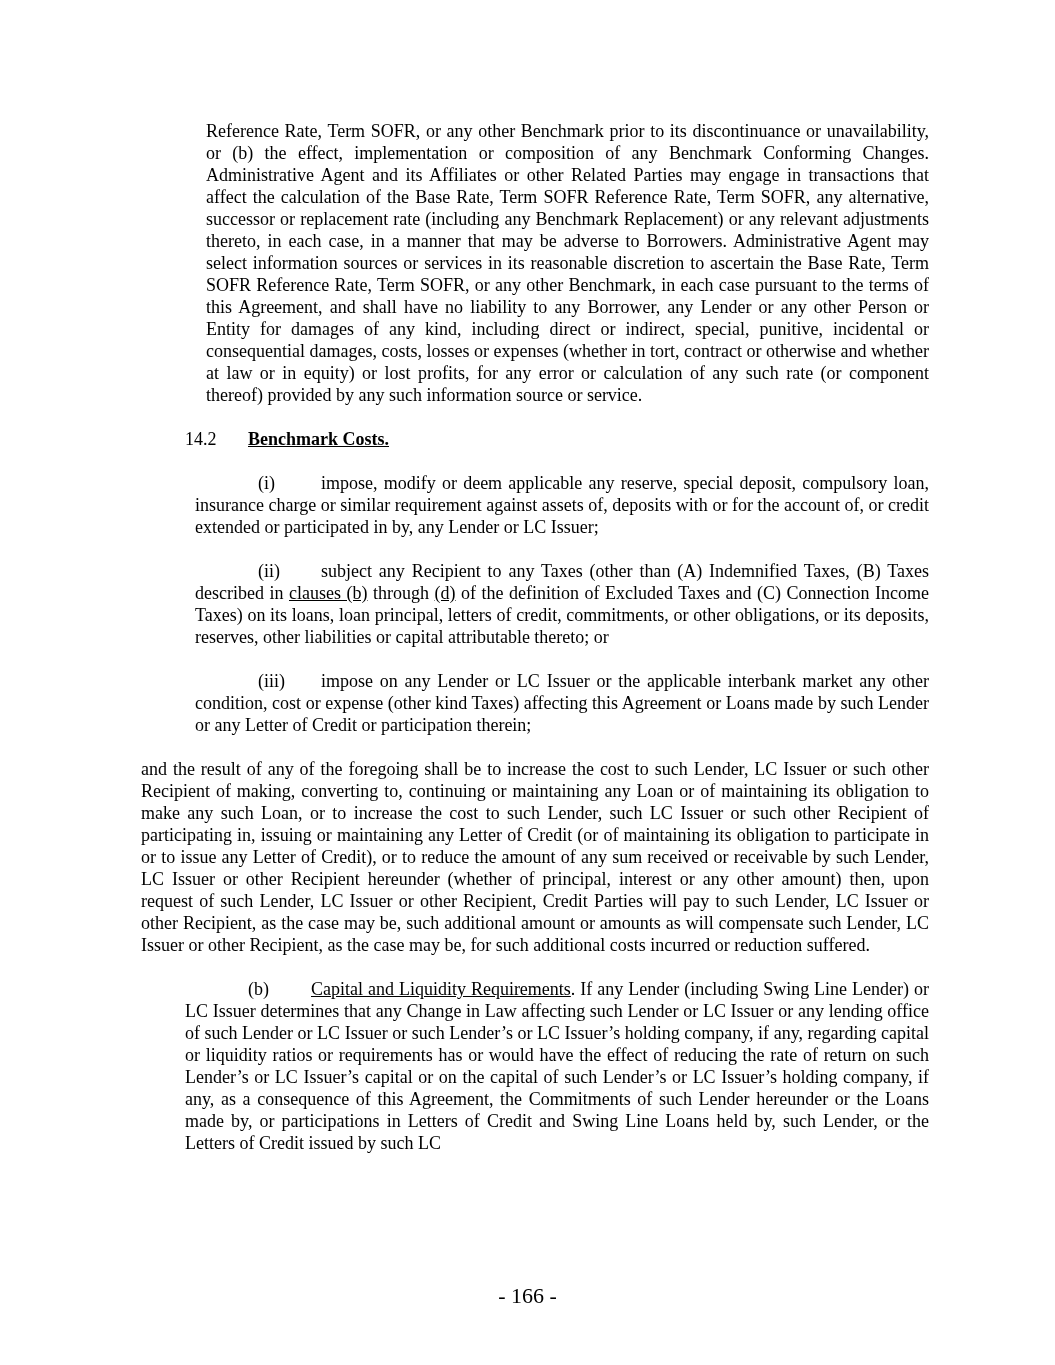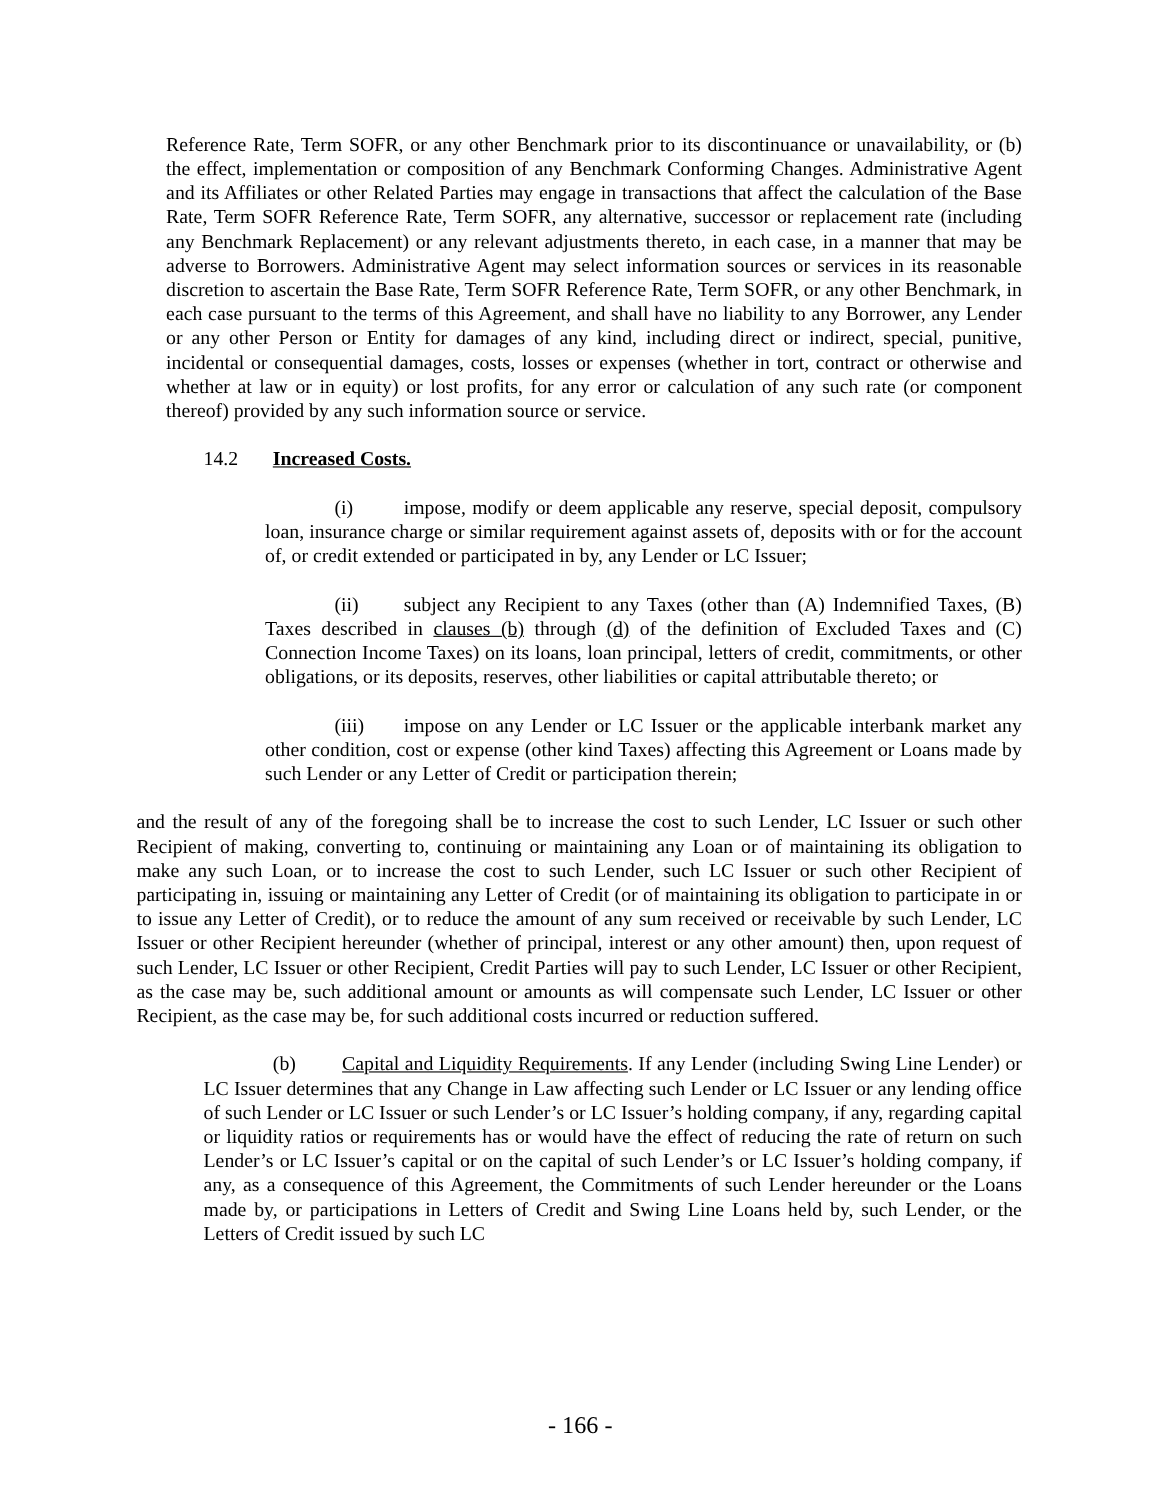--- a/index.html
+++ b/index.html
@@ -19,25 +19,25 @@
     overflow: hidden;
     box-sizing: border-box;
     padding: 120px 126px 0 123px;
   }
   .doc-body p {
     margin: 0 0 22px 0;
     text-align: justify;
     text-justify: inter-word;
   }
   
-  p.indent1  { margin-left: 28px; }                      
+  p.indent1  { margin-left: 83px; }                      
   p.heading  { margin-left: 62px; text-align: left; }    
   p.clauseA  { margin-left: 62px;  text-indent: 63px; }  
-  p.clauseI  { margin-left: 118px; text-indent: 63px; }  
-  p.flush    { margin-left: 1px; }                         
+  p.clauseI  { margin-left: 72px; text-indent: 63px; }  
+  p.flush    { margin-left: 18px; }                         
   .label {
     display: inline-block;
     width: 63px;
     text-indent: 0;
     font-family: Liberation Serif, serif;
   }
   .u { text-decoration: underline; }
   .b { font-weight: bold; }
   .page-footer {
     position: absolute;
@@ -47,21 +47,21 @@
     text-align: center;
     font-size: 22px;
   }
 </style>
 </head>
 <body>
 
 <div class="page">
   <div class="doc-body">
       <p class="indent1"><span>Reference Rate, Term SOFR, or any other Benchmark prior to its discontinuance or unavailability, or (b) the effect, implementation or composition of any Benchmark Conforming Changes. Administrative Agent and its Affiliates or other Related Parties may engage in transactions that affect the calculation of the Base Rate, Term SOFR Reference Rate, Term SOFR, any alternative, successor or replacement rate (including any Benchmark Replacement) or any relevant adjustments thereto, in each case, in a manner that may be adverse to Borrowers. Administrative Agent may select information sources or services in its reasonable discretion to ascertain the Base Rate, Term SOFR Reference Rate, Term SOFR, or any other Benchmark, in each case pursuant to the terms of this Agreement, and shall have no liability to any Borrower, any Lender or any other Person or Entity for damages of any kind, including direct or indirect, special, punitive, incidental or consequential damages, costs, losses or expenses (whether in tort, contract or otherwise and whether at law or in equity) or lost profits, for any error or calculation of any such rate (or component thereof) provided by any such information source or service.</span></p>
-      <p class="heading"><span class="label">14.2</span><span class="u b">Increased Costs.</span></p>
+      <p class="heading"><span class="label">14.2</span><span class="u b">Benchmark Costs.</span></p>
       <p class="clauseI"><span class="label">(i)</span><span>impose, modify or deem applicable any reserve, special deposit, compulsory loan, insurance charge or similar requirement against assets of, deposits with or for the account of, or credit extended or participated in by, any Lender or LC Issuer;</span></p>
       <p class="clauseI"><span class="label">(ii)</span><span>subject any Recipient to any Taxes (other than (A) Indemnified Taxes, (B) Taxes described in </span><span class="u">clauses (b)</span><span> through </span><span class="u">(d)</span><span> of the definition of Excluded Taxes and (C) Connection Income Taxes) on its loans, loan principal, letters of credit, commitments, or other obligations, or its deposits, reserves, other liabilities or capital attributable thereto; or</span></p>
       <p class="clauseI"><span class="label">(iii)</span><span>impose on any Lender or LC Issuer or the applicable interbank market any other condition, cost or expense (other kind Taxes) affecting this Agreement or Loans made by such Lender or any Letter of Credit or participation therein;</span></p>
       <p class="flush"><span>and the result of any of the foregoing shall be to increase the cost to such Lender, LC Issuer or such other Recipient of making, converting to, continuing or maintaining any Loan or of maintaining its obligation to make any such Loan, or to increase the cost to such Lender, such LC Issuer or such other Recipient of participating in, issuing or maintaining any Letter of Credit (or of maintaining its obligation to participate in or to issue any Letter of Credit), or to reduce the amount of any sum received or receivable by such Lender, LC Issuer or other Recipient hereunder (whether of principal, interest or any other amount) then, upon request of such Lender, LC Issuer or other Recipient, Credit Parties will pay to such Lender, LC Issuer or other Recipient, as the case may be, such additional amount or amounts as will compensate such Lender, LC Issuer or other Recipient, as the case may be, for such additional costs incurred or reduction suffered.</span></p>
       <p class="clauseA"><span class="label">(b)</span><span class="u">Capital and Liquidity Requirements</span><span>. If any Lender (including Swing Line Lender) or LC Issuer determines that any Change in Law affecting such Lender or LC Issuer or any lending office of such Lender or LC Issuer or such Lender’s or LC Issuer’s holding company, if any, regarding capital or liquidity ratios or requirements has or would have the effect of reducing the rate of return on such Lender’s or LC Issuer’s capital or on the capital of such Lender’s or LC Issuer’s holding company, if any, as a consequence of this Agreement, the Commitments of such Lender hereunder or the Loans made by, or participations in Letters of Credit and Swing Line Loans held by, such Lender, or the Letters of Credit issued by such LC</span></p>
     </div>
   <div class="page-footer">- 166 -</div>
 </div>
 
 </body></html>

